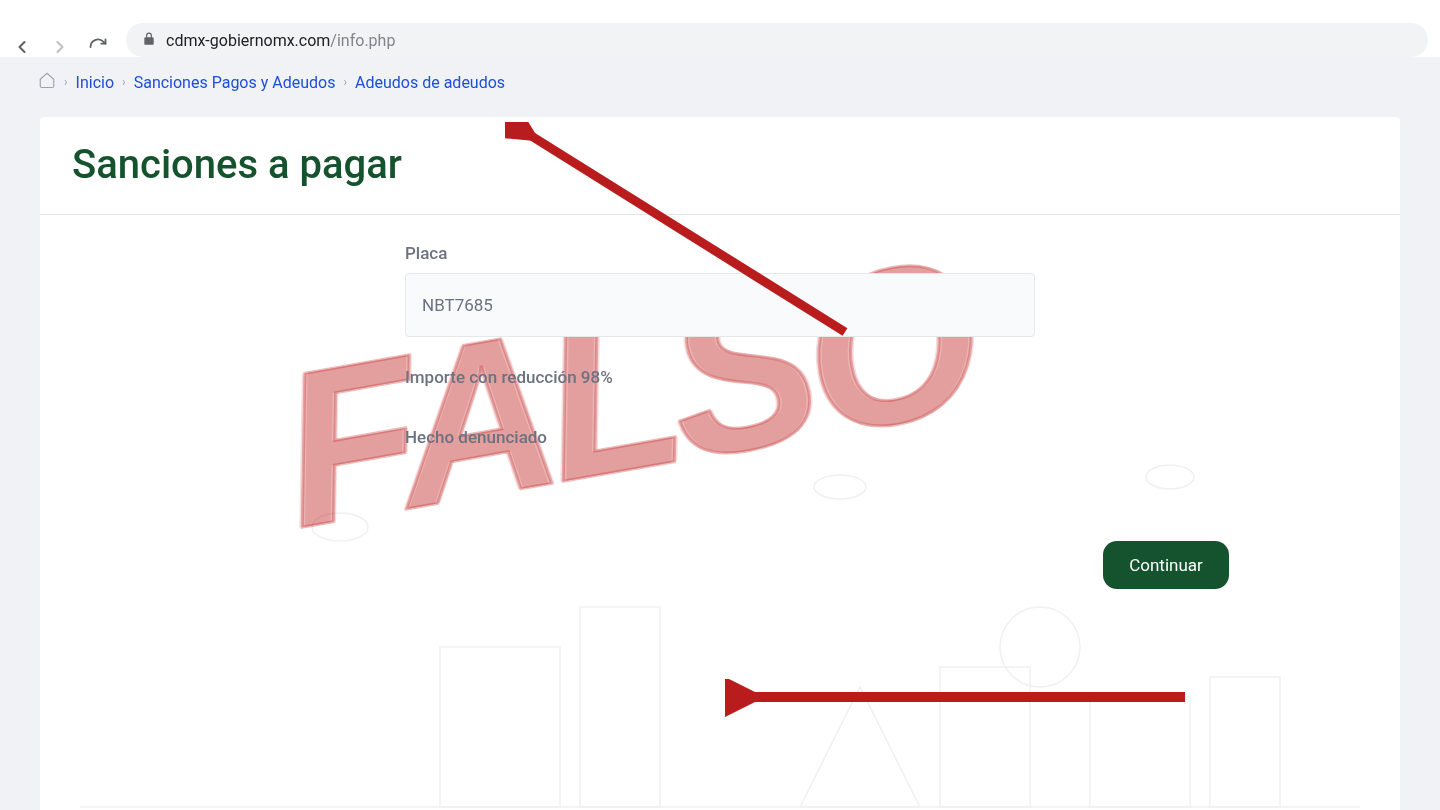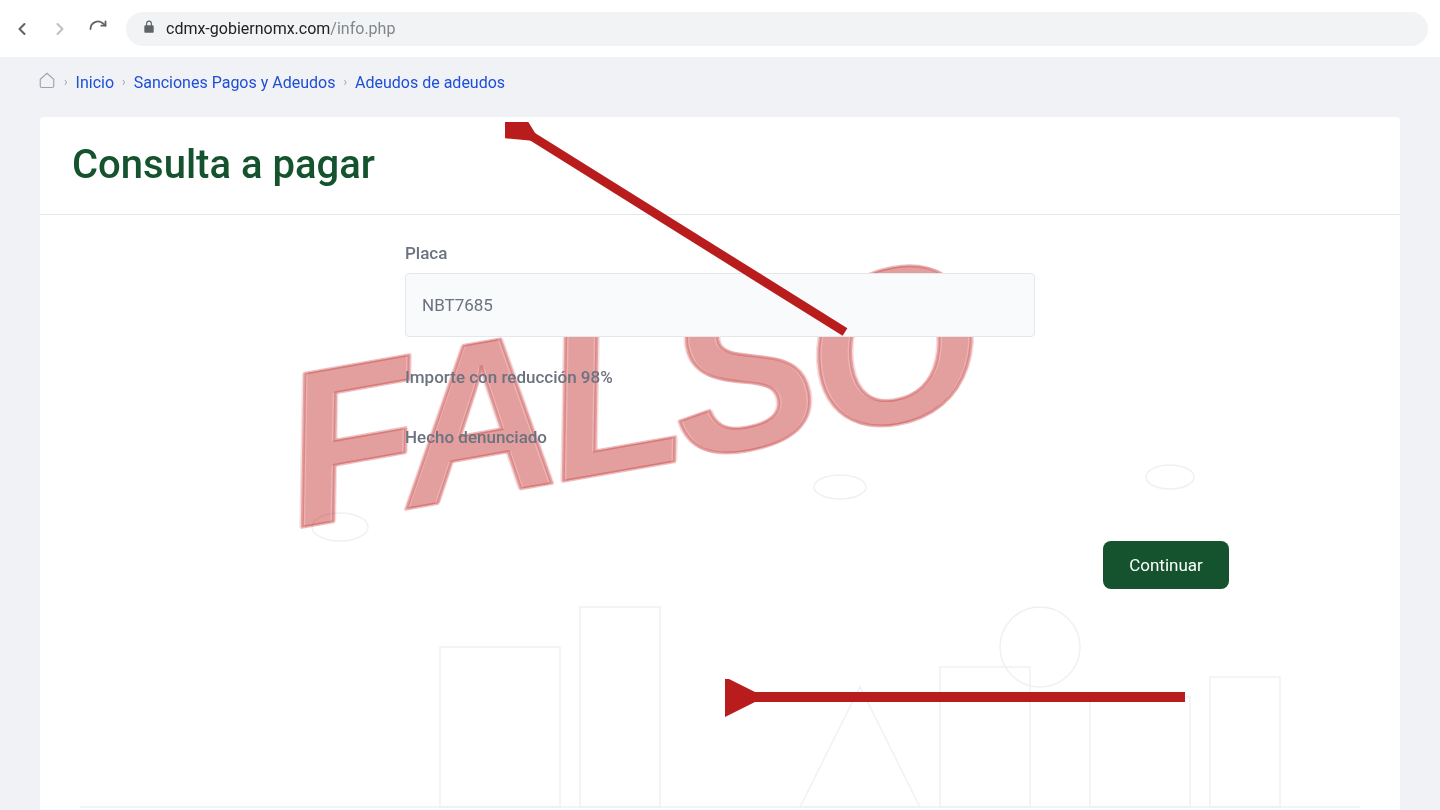--- a/index.html
+++ b/index.html
@@ -11,21 +11,21 @@
     body {
       background: #f1f2f5;
       width: 1440px;
       height: 810px;
       overflow: hidden;
     }
     .browser-bar {
       background: #fff;
       height: 57px;
       display: flex;
-      align-items: center;
+      align-items: flex-end;
       padding: 0 12px;
       gap: 18px;
     }
     .nav-btn {
       width: 20px;
       height: 20px;
       display: flex;
       align-items: center;
       justify-content: center;
       color: #5f6368;
@@ -118,21 +118,21 @@
       padding: 0 16px;
       font-size: 17px;
       color: #6b7280;
     }
     .continue-btn2 {
       background: #14532d;
       color: #fff;
       border: none;
       padding: 14px 26px;
       font-size: 17px;
-      border-radius: 8px;
+      border-radius: 14px;
       cursor: pointer;
       margin-left: 892px;
       margin-top: 54px;
     }
     .falso-watermark {
       position: absolute;
       top: 150px;
       left: 240px;
       font-size: 220px;
       font-weight: 900;
@@ -207,21 +207,21 @@
     </span>
     <span class="sep">›</span>
     <span class="item">Inicio</span>
     <span class="sep">›</span>
     <span class="item">Sanciones Pagos y Adeudos</span>
     <span class="sep">›</span>
     <span class="item">Adeudos de adeudos</span>
   </div>
 
   <div class="card">
-    <h1 class="page-title">Consulta a pagar</h1>
+    <h1 class="page-title">Sanciones a pagar</h1>
     <div class="divider"></div>
 
     <div class="bg-deco">
       <svg width="1360" height="400" viewBox="0 0 1360 400">
         <g stroke="#d1d5db" stroke-width="1.5" fill="none">
           <line x1="40" y1="360" x2="1320" y2="360"></line>
 
           <rect x="400" y="200" width="120" height="160"></rect>
           <rect x="540" y="160" width="80" height="200"></rect>
           <path d="M760 360 L820 240 L880 360 Z"></path>

